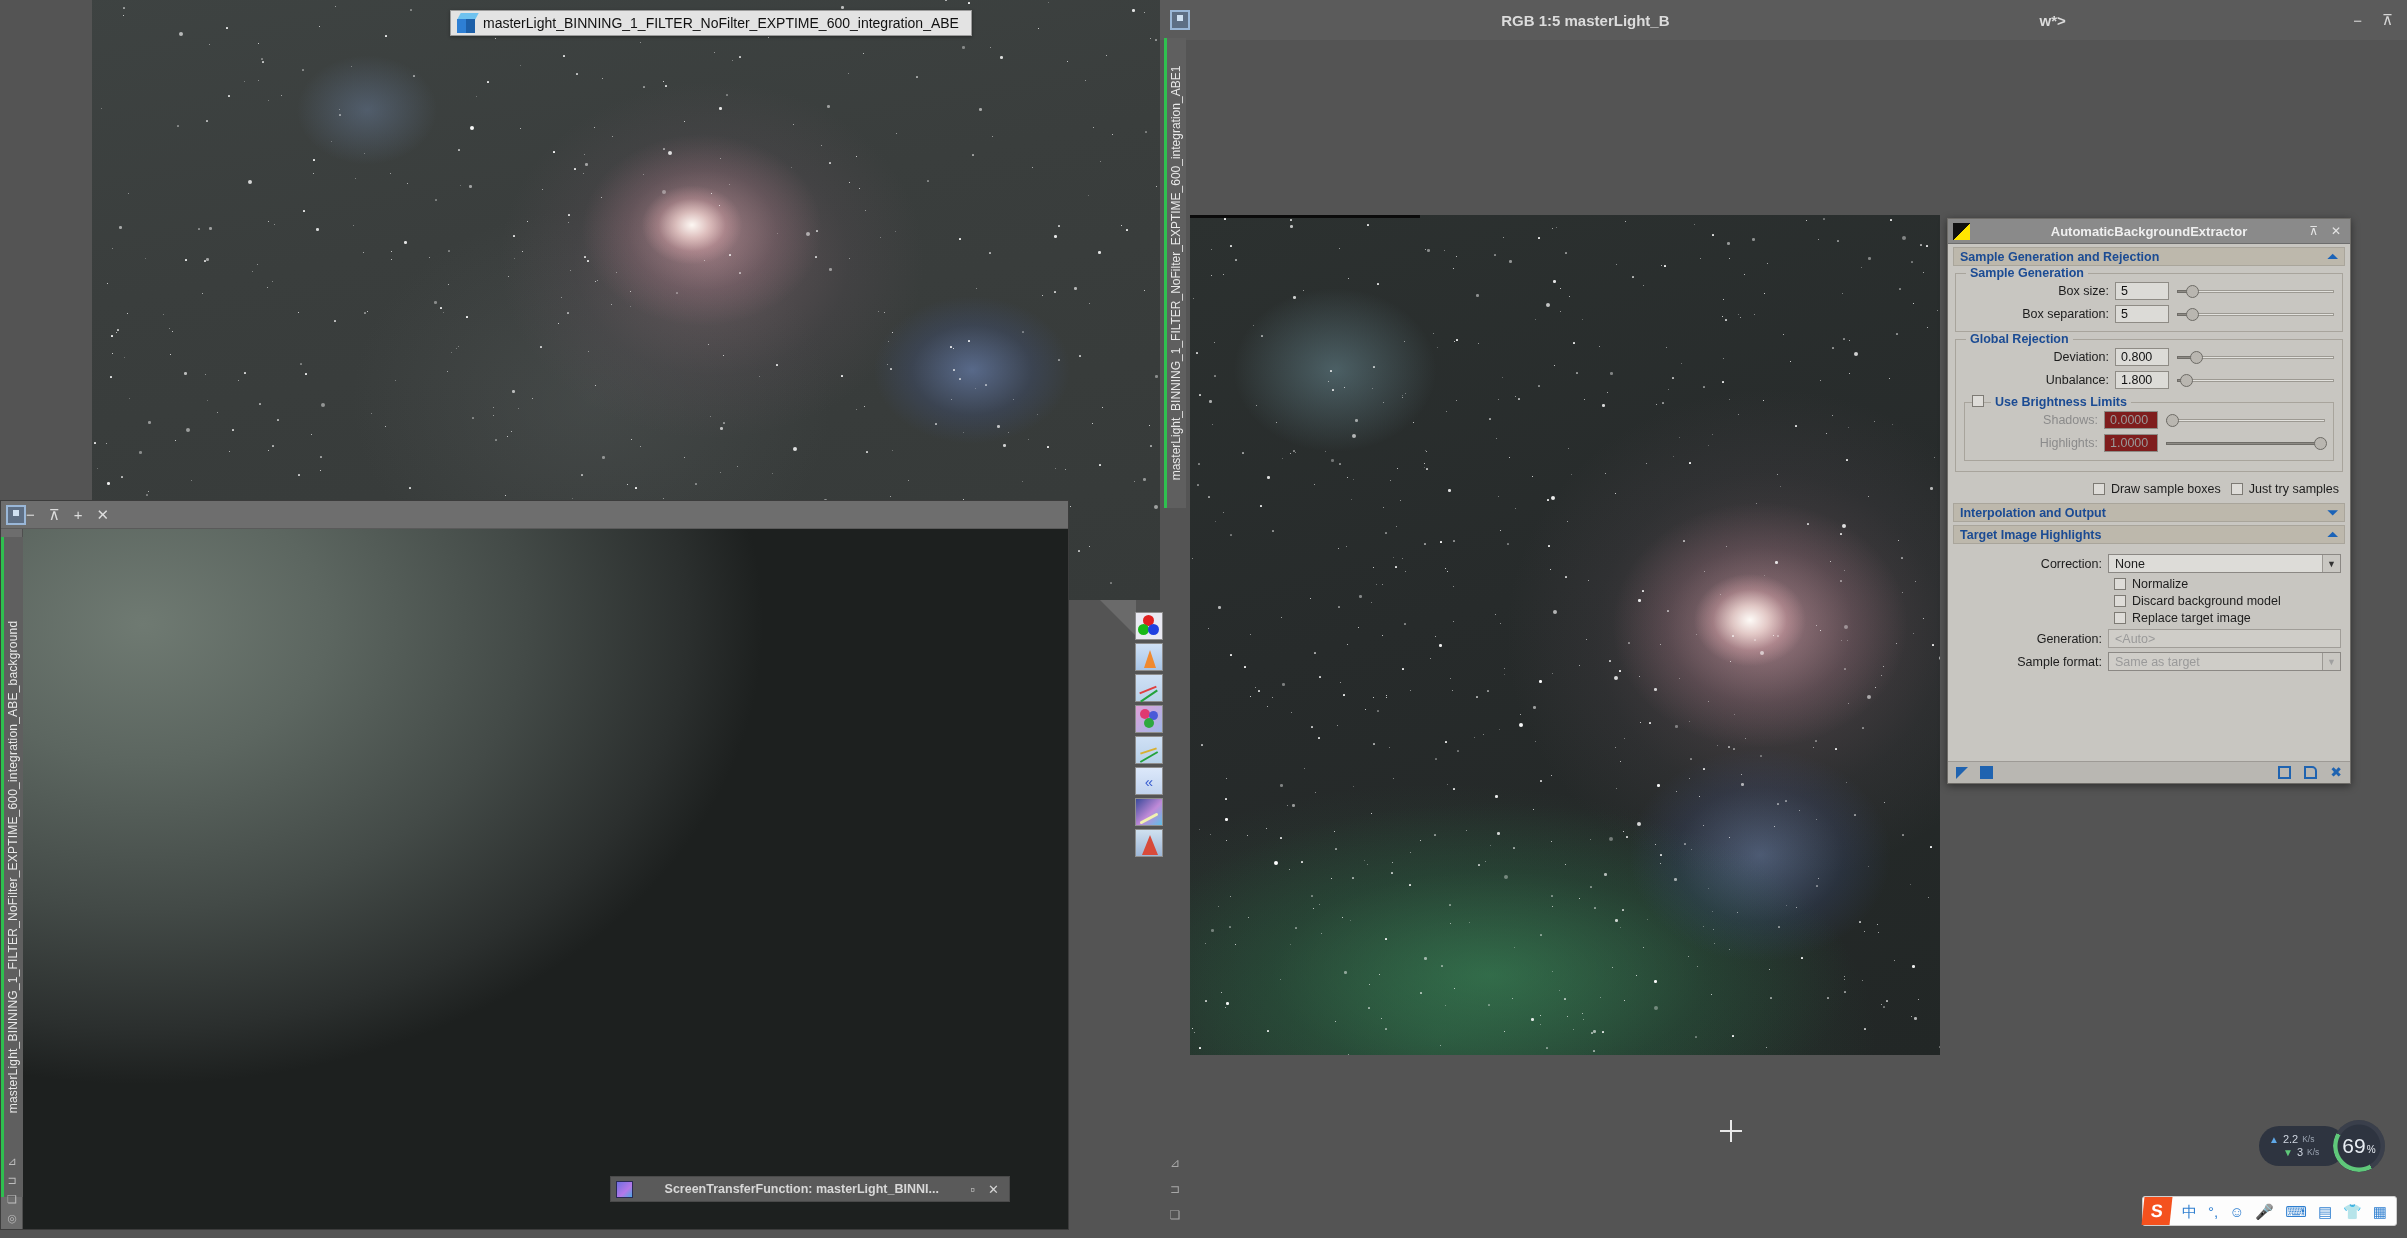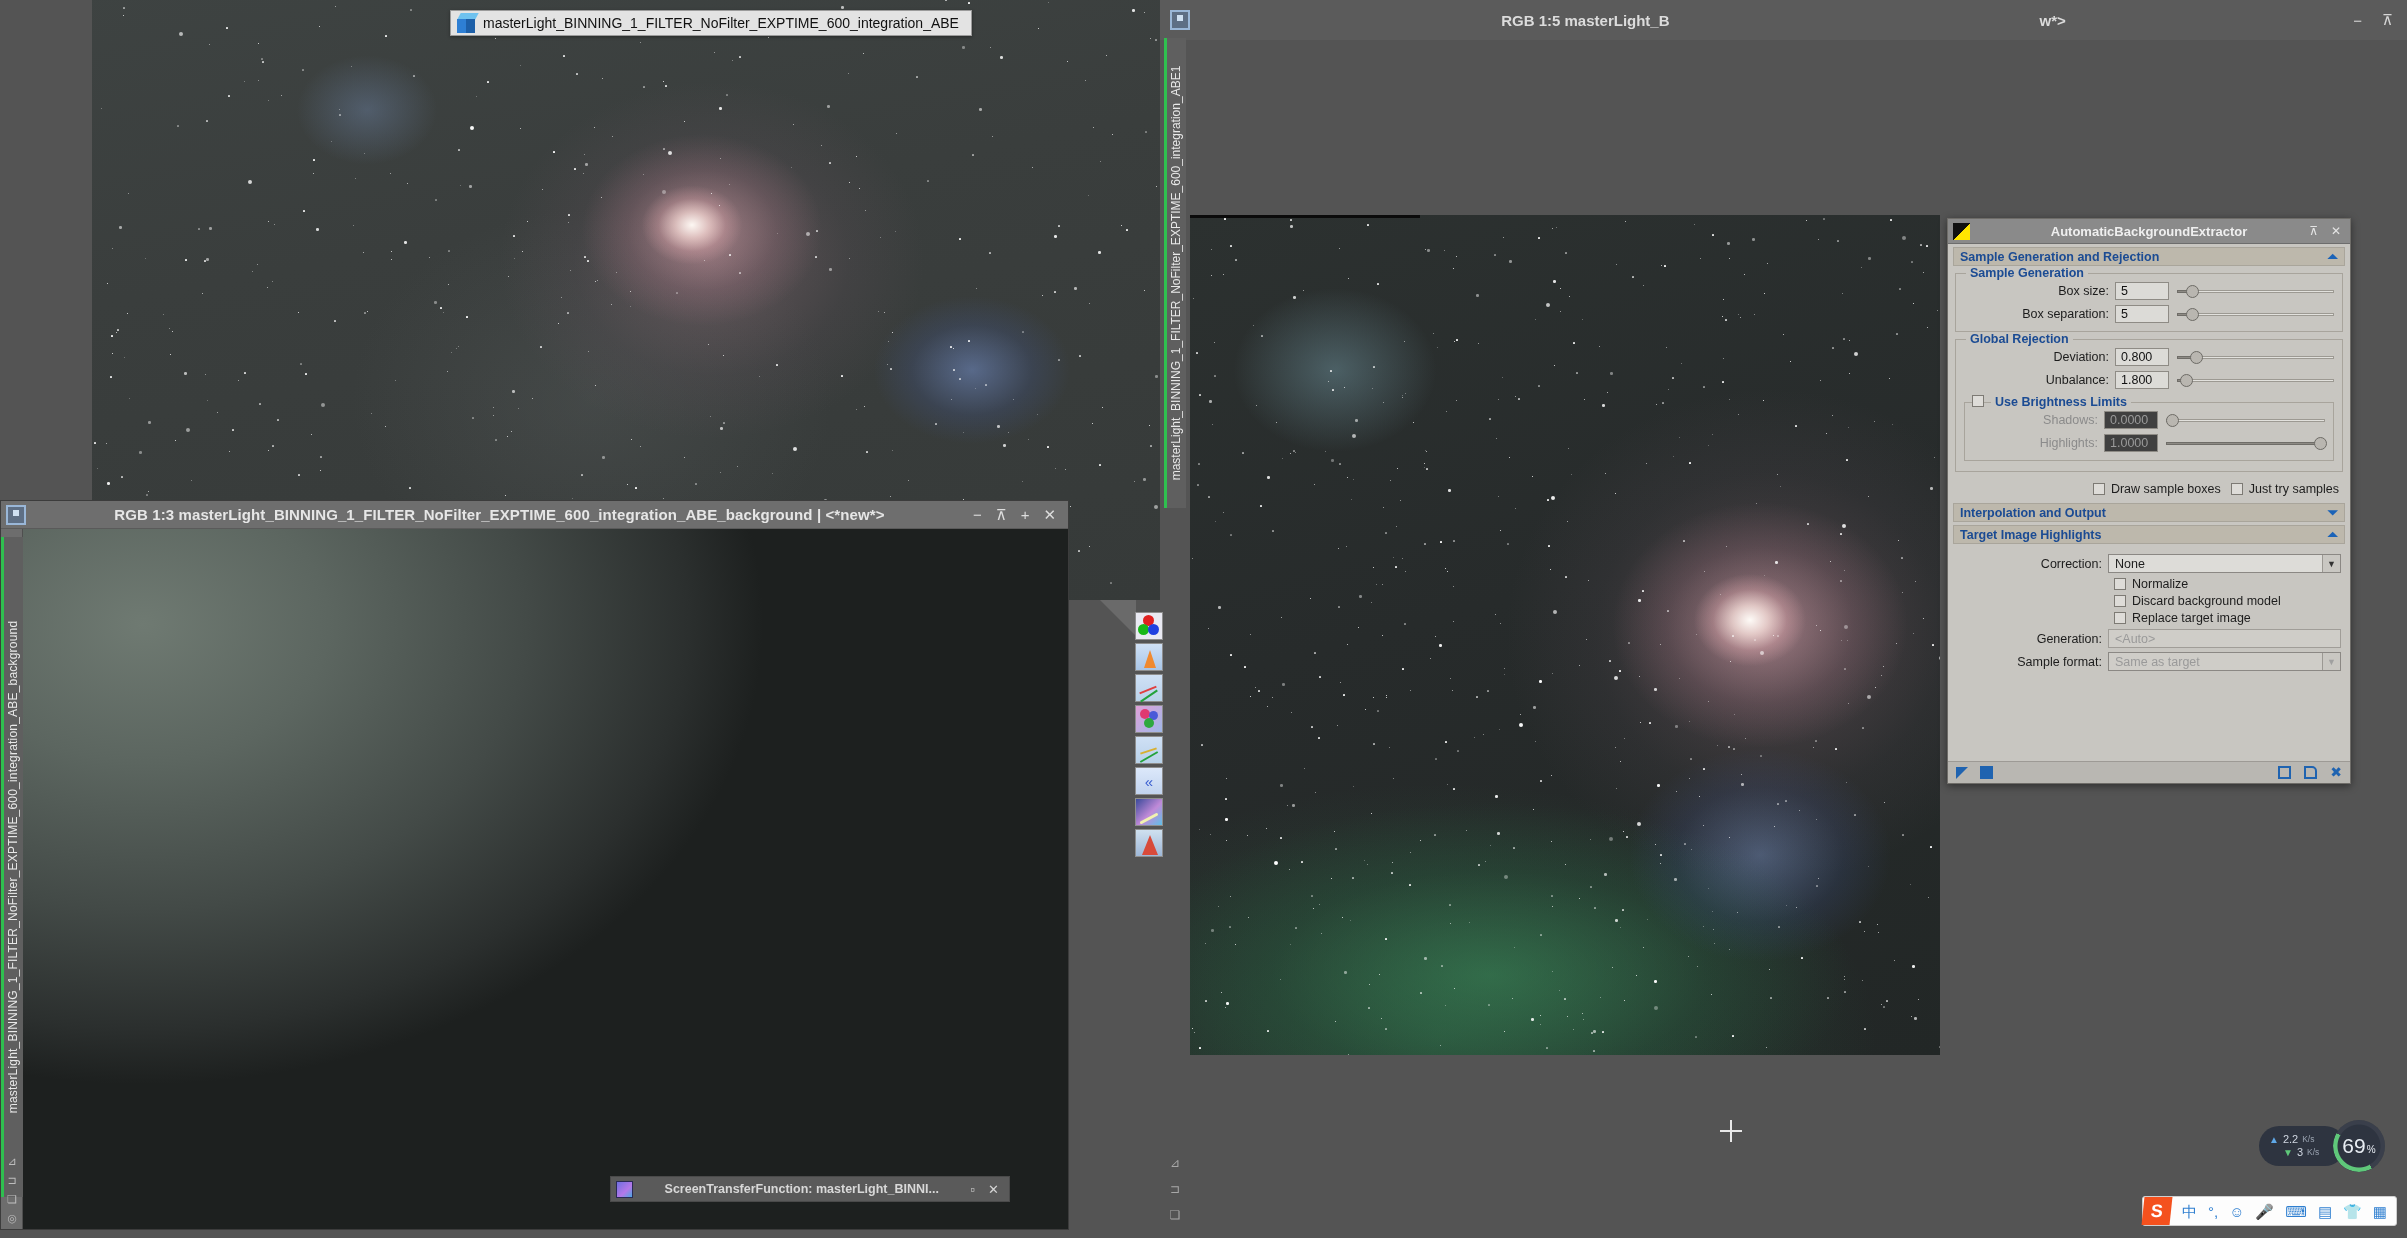--- a/index.html
+++ b/index.html
@@ -194,21 +194,21 @@
   .group.chk > .gt { left:26px; }
   .group > .gchk { position:absolute; top:-8px; left:7px; }
 
   .row { display:flex; align-items:center; height:21px; margin:2px 0;justify-content:center; }
   .row .lab { width:153px; text-align:right; padding-right:6px; font-size:12.5px; color:#1c1c1c; }
   .row .lab.dim { color:#8b8b8b; }
   .val {
     width:54px; height:18px; background:#dcdbd7; border:1px solid #8e8b85;
     display:flex; align-items:center; padding-left:5px; font-size:12.5px; color:#111;
   }
-  .val.dim { color:#9a9a9a; background:#404040; }
+  .val.dim { color:#9a9a9a; background:#7f1d1d; }
 
   .slider { flex:1; margin-left:8px; position:relative; height:18px; }
   .slider .track {
     position:absolute; left:0; right:2px; top:8px; height:3px;
     background:#e2e1dd; border:1px solid #9c9992;
   }
   .slider .fill { position:absolute; left:0; top:8px; height:3px; background:#8d8a84; border:1px solid #6f6d68; }
   .slider .knob {
     position:absolute; top:3px; width:13px; height:13px; border-radius:50%;
     background:#b9b6b0; border:1px solid #6d6b66;
@@ -1311,21 +1311,20 @@
         </div>
     </div>
 
     <div class="crosshair"></div>
 
     <div class="win-bg">
       <div class="titlebar">
         <div class="tb-icon">
             <i></i>
           </div>
-        <div class="tb-title">RGB 1:3 masterLight_BINNING_1_FILTER_NoFilter_EXPTIME_600_integration_ABE_background | &lt;*new*&gt;</div>
         <div class="tb-btns">
           <span>−</span>
           <span>⊼</span>
           <span>+</span>
           <span>✕</span>
         </div>
       </div>
       <div class="win-bg-body">
         <div class="vtab">
           <div class="vtab-inner">

